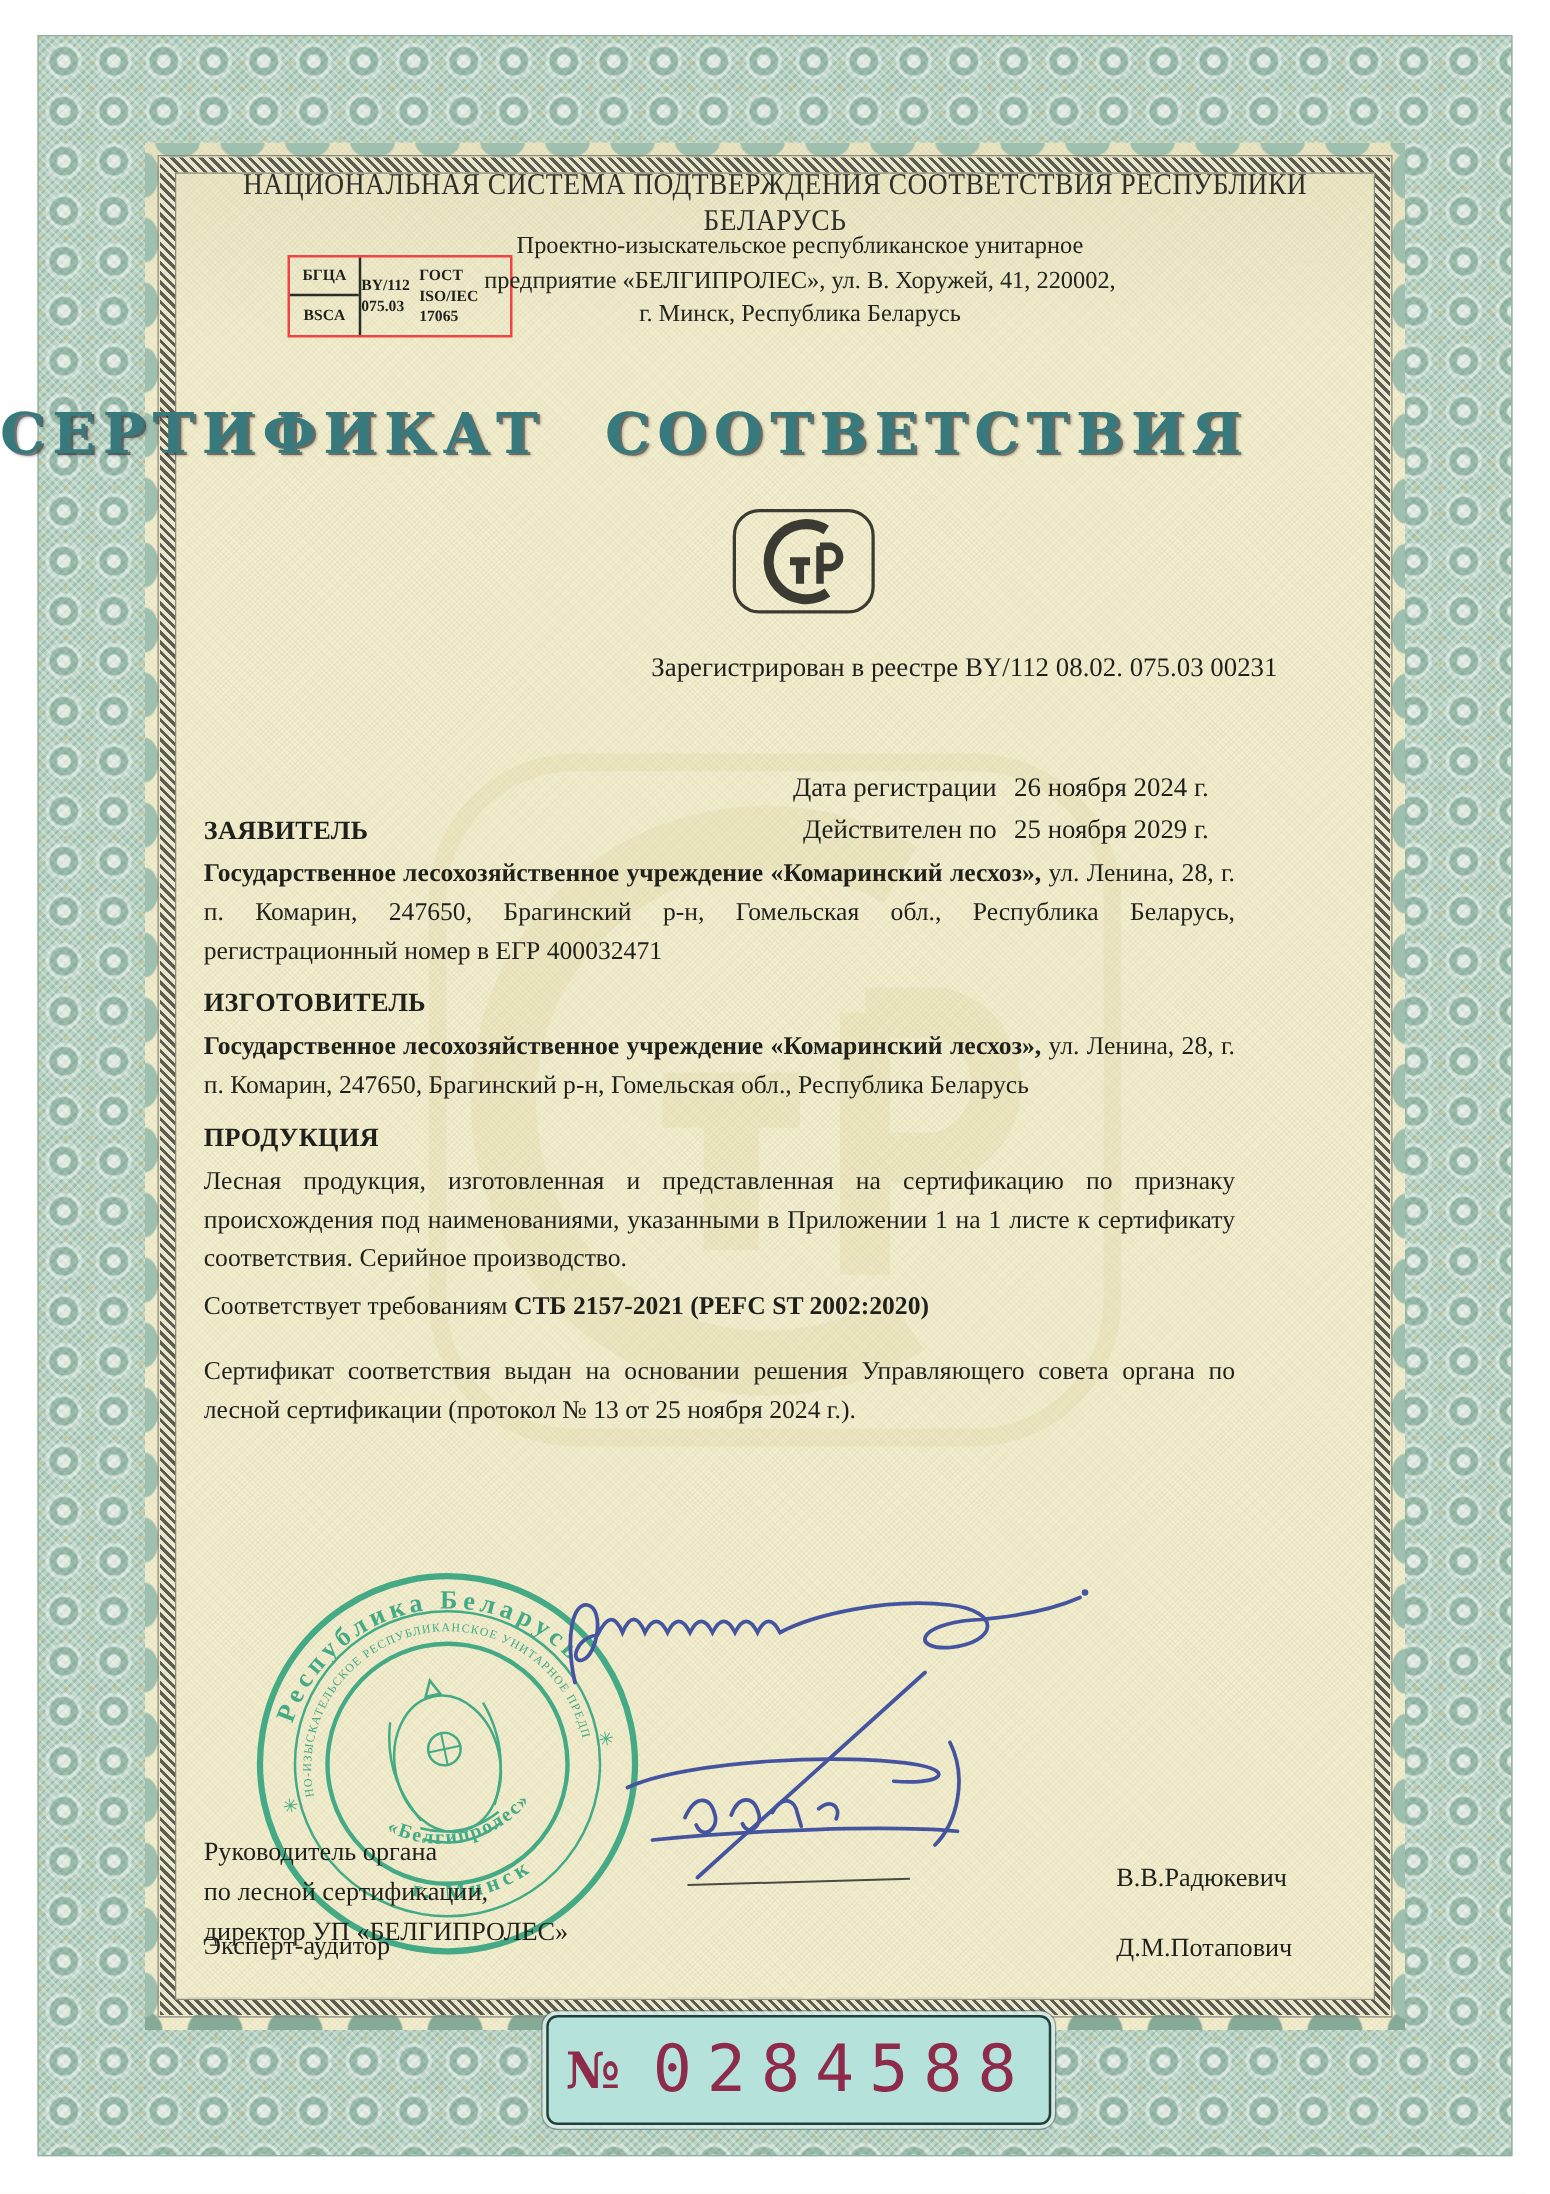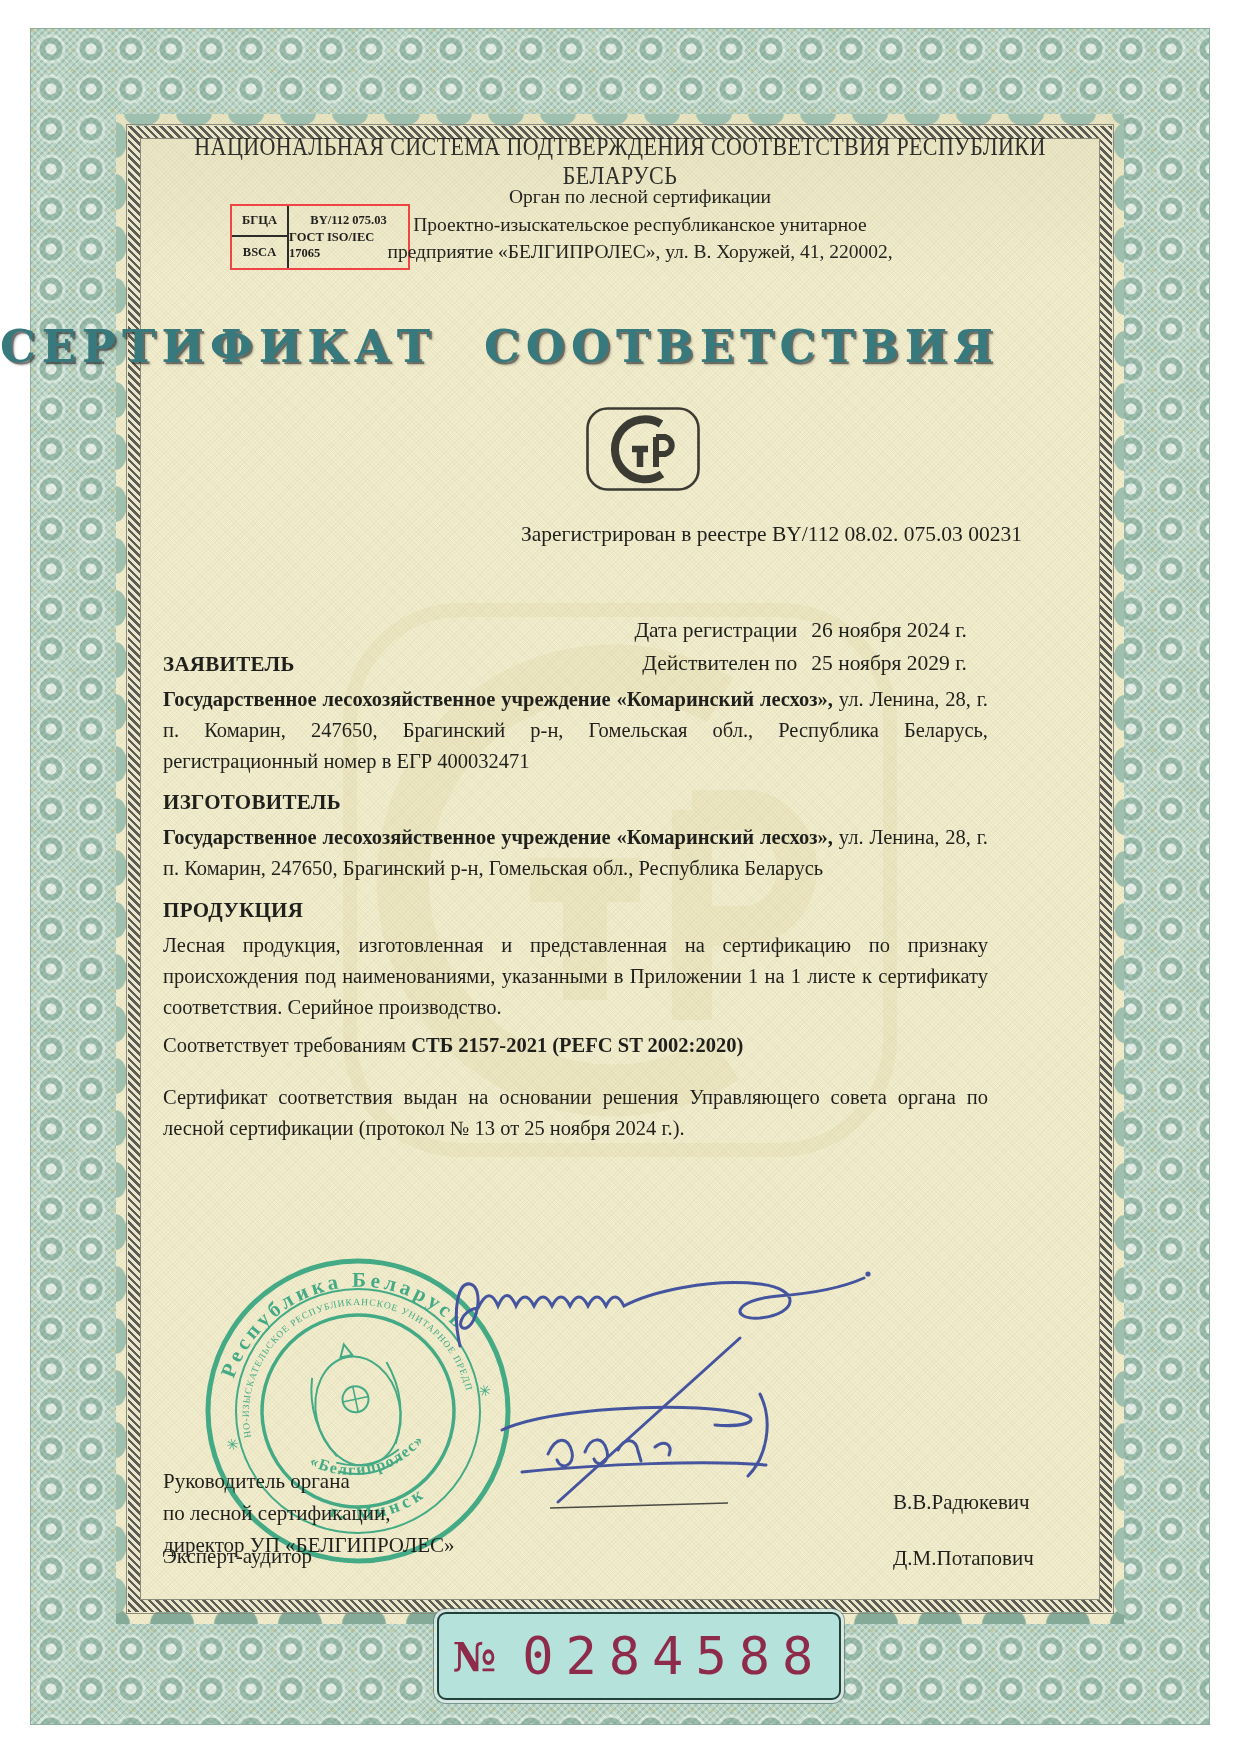--- a/index.html
+++ b/index.html
@@ -58,21 +58,21 @@
   
   .hdr{left:140px;right:140px;top:136px;text-align:center;font-size:22px;
     letter-spacing:.4px;color:#2e2e2a;transform:scaleY(1.1);}
 
   
   .accr{left:230px;top:204px;width:176px;height:62px;display:grid;
     grid-template-columns:57px 1fr;border:2px solid #ef4444;font-weight:bold;font-size:12.5px;}
   .accr .l{border-right:2px solid #2c2c28;display:grid;grid-template-rows:1fr 1fr;}
   .accr .l div{display:flex;align-items:center;justify-content:center;}
   .accr .l div:first-child{border-bottom:2px solid #2c2c28;}
-  .accr .r{display:flex;flex-direction:column;align-items:center;justify-content:center;line-height:1.35;}
+  .accr .r{display:flex;flex-direction:row;align-items:center;justify-content:center;line-height:1.35;}
 
   .org{left:360px;top:183px;width:560px;text-align:center;font-size:19.5px;line-height:1.42;color:#23231f;}
 
   
   .title{left:0;right:0;top:320px;text-align:left;
     font-family:"DejaVu Serif", serif;font-weight:bold;font-size:45px;
     letter-spacing:6px;word-spacing:26px;color:#37797c;
     text-shadow:2px 2px 0 rgba(45,45,45,.55),3px 3px 2px rgba(45,45,45,.3);}
 
   .logo{left:585px;top:406px;width:116px;height:86px;}
@@ -137,23 +137,23 @@
     <div>БГЦА</div>
     <div>BSCA</div>
   </div>
   <div class="r">
     <span>BY/112 075.03</span>
     <span>ГОСТ ISO/IEC 17065</span>
   </div>
 </div>
 
 <div class="abs org txt">
-  <div>Орган по лесной сертификации</div>
   <div>Проектно-изыскательское республиканское унитарное</div>
   <div>предприятие «БЕЛГИПРОЛЕС», ул. В. Хоружей, 41, 220002,</div>
+  <div>г. Минск, Республика Беларусь</div>
 </div>
 
 <div class="abs title txt">СЕРТИФИКАТ СООТВЕТСТВИЯ</div>
 
 <svg class="abs logo" viewBox="0 0 116 86">
   <g fill="none" stroke="#3b3b34">
     <rect x="2.5" y="2.5" width="111" height="81" rx="20" stroke-width="2.6"></rect>
     <path d="M 76,18 A 30,30 0 1 0 77,68" stroke-width="8"></path>
     <path d="M47,43 h16 M55,43 v18" stroke-width="6.5"></path>
     <path d="M71,31 v30 M71,31 h9 c9,2.5 9,14.5 0,17 h-9" stroke-width="6"></path>

